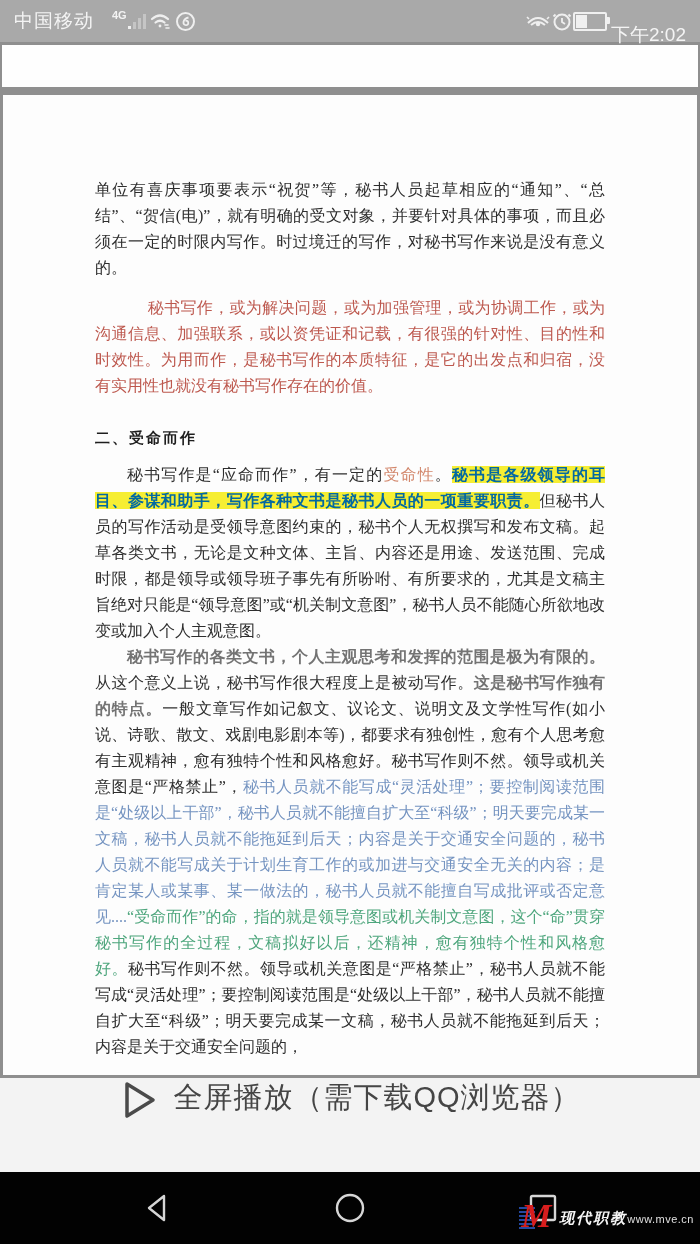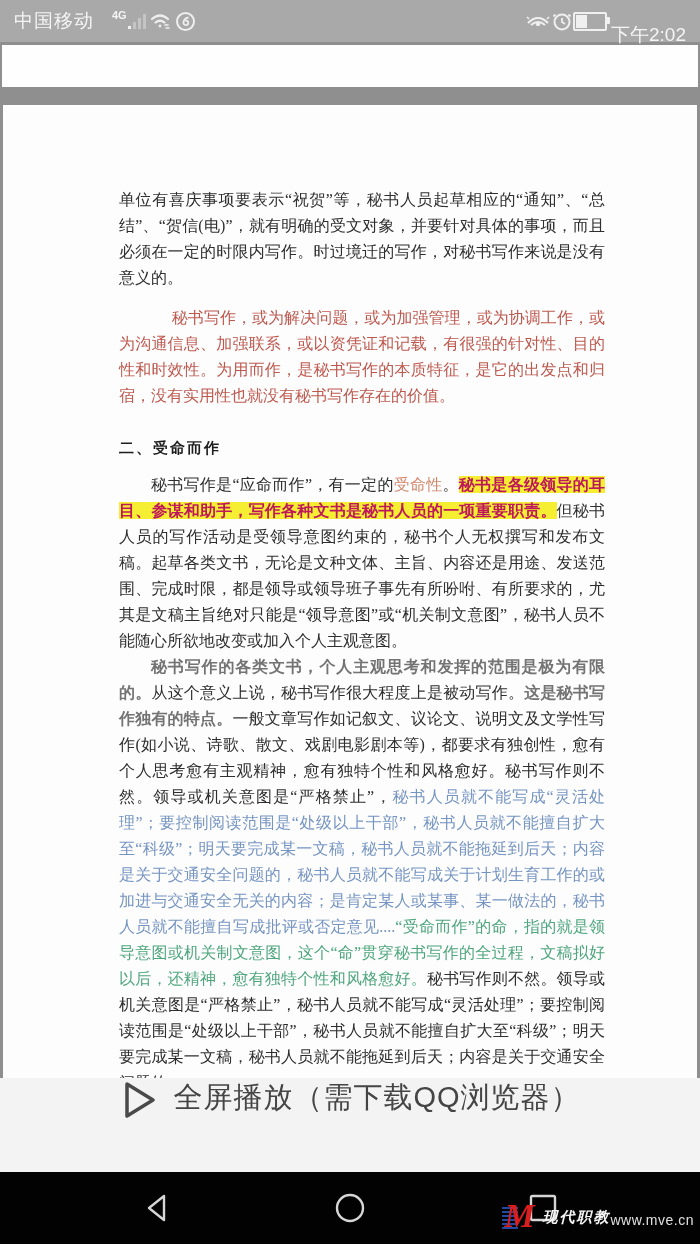--- a/index.html
+++ b/index.html
@@ -23,41 +23,41 @@
   
   .battery{position:relative;width:30px;height:15px;border:2px solid #f0f0f0;border-radius:2px;}
   .battery .fill{position:absolute;left:1px;top:1px;bottom:1px;width:38%;background:#f0f0f0;}
   .battery .tip{position:absolute;right:-5px;top:3px;width:3px;height:7px;background:#f0f0f0;border-radius:0 1px 1px 0;}
   
   .top-strip{
     position:absolute;top:45px;left:2px;right:2px;height:42px;background:#fefefe;
   }
   
   .doc-page{
-    position:absolute;top:105px;left:3px;right:3px;height:980px;background:#fdfdfd;
+    position:absolute;top:95px;left:3px;right:3px;height:980px;background:#fdfdfd;
     box-sizing:border-box;
-    padding:82px 92px 0 116px;
+    padding:82px 92px 0 92px;
     font-family:"Liberation Serif","DejaVu Serif",serif;
     color:#2e2e2e;
   }
   .doc-page p{
     margin:0;font-size:16px;line-height:26px;text-align:justify;
   }
   .doc-page p.indent-1{text-indent:2em;}
   .doc-page p.indent-2{text-indent:3.3em;}
   .doc-page p.gap-after{margin-bottom:14px;}
   .doc-page h2{
     font-family:"Liberation Sans",sans-serif;
     font-size:15px;font-weight:bold;color:#1e1e1e;
     margin:30px 0 14px 0;letter-spacing:2px;
   }
   .seg-black{color:#2e2e2e;}
   .seg-red{color:#bd584e;}
   .seg-salmon{color:#d2876c;}
-  .seg-highlight{color:#be185d;font-weight:bold;background:#f6ee33;}
+  .seg-highlight{color:#0369a1;font-weight:bold;background:#f6ee33;}
   .seg-purple{color:#737373;font-weight:bold;}
   .seg-blue{color:#7594c1;}
   .seg-green{color:#4ea67d;}
   
   .play-bar{
     position:absolute;top:1078px;left:0;width:700px;height:94px;background:#f3f3f3;
     display:flex;justify-content:center;gap:14px;cursor:pointer;
   }
   .play-bar .label{font-size:29px;color:#454545;letter-spacing:1px;}
   
@@ -72,21 +72,21 @@
     display:flex;align-items:center;gap:6px;z-index:5;
   }
   .wm-logo{position:relative;width:34px;height:30px;}
   .wm-stripes{position:absolute;left:0;top:4px;width:16px;height:22px;
     background:repeating-linear-gradient(#2448a0 0 2px,transparent 2px 4px);}
   .wm-m{position:absolute;left:2px;top:-4px;font-family:"Liberation Serif",serif;
     font-weight:bold;font-style:italic;font-size:34px;color:#d81e1e;line-height:34px;}
   .wm-text{display:flex;flex-direction:row;line-height:1;}
   .wm-title{color:#f5f5f5;font-size:15px;font-weight:bold;font-style:italic;letter-spacing:2px;
     font-family:"Liberation Serif",serif;}
-  .wm-url{color:#e0e0e0;font-size:14px;margin-top:3px;letter-spacing:.5px;}
+  .wm-url{color:#e0e0e0;font-size:11px;margin-top:3px;letter-spacing:.5px;}
 </style>
 </head>
 <body>
 
 <div class="screen">
 
   <div class="status-bar">
     <div class="sb-left">
       <span class="sb-carrier">中国移动</span>
         <span class="sb-4g">4G</span>

